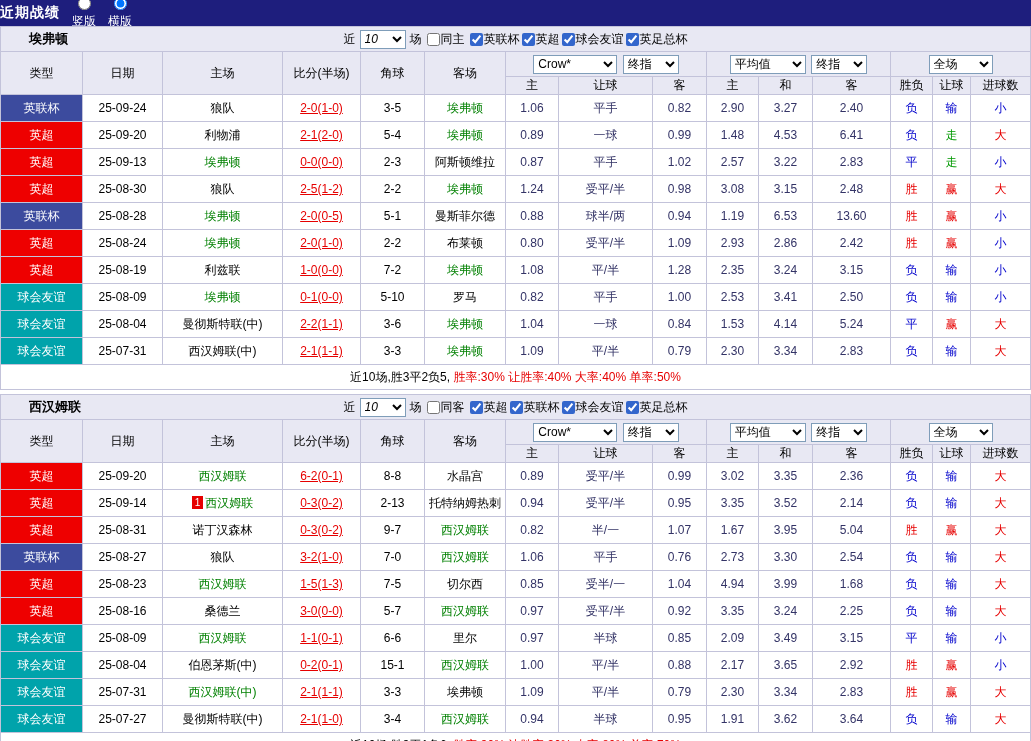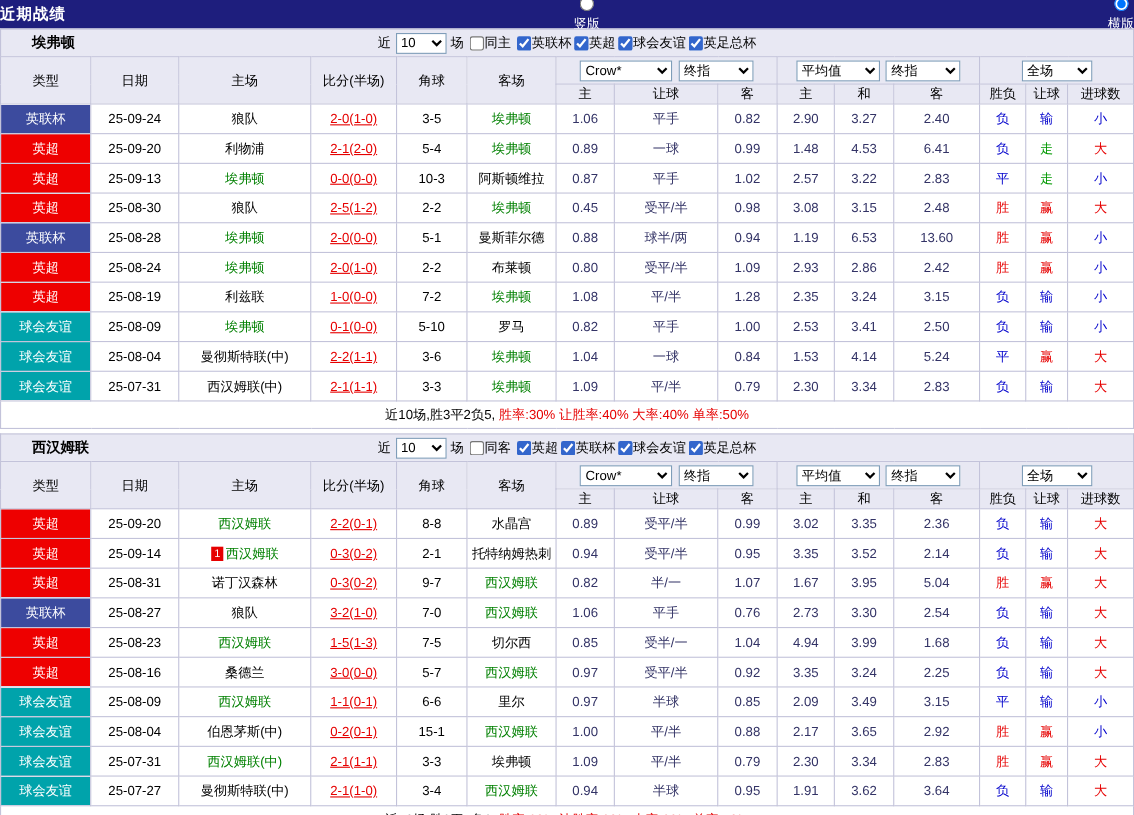--- a/index.html
+++ b/index.html
@@ -8,44 +8,44 @@
     background:#fff;
     font-family:"Liberation Sans","DejaVu Sans",sans-serif;
     font-size:12px;
     color:#000;
     overflow:hidden;
   }
   .topbar{
     height:26px;
     background:var(--topbar-bg,#1e1e7d);
     color:#fff;
-    display:flex;align-items:center;justify-content:space-between;gap:12px;
+    display:flex;align-items:center;justify-content:flex-start;gap:12px;
   }
   .topbar .title{font-weight:bold;font-size:14px;letter-spacing:1px;}
   .radio-opt{display:inline-flex;align-items:center;gap:3px;cursor:pointer;flex-direction:column;}
   .radio-opt input{margin:0;width:13px;height:13px;}
   .section-head{
     position:relative;height:24px;
     background:var(--panel-bg,#e8e8f3);
     border:1px solid var(--border,#c3c3da);
     border-bottom:none;
     display:flex;align-items:center;justify-content:center;
   }
   .team-name{position:absolute;left:28px;font-weight:bold;font-size:13px;}
   .filters{display:flex;align-items:center;gap:3px;}
   .league-filters{display:inline-flex;align-items:center;}
   .cb-label{display:inline-flex;align-items:center;cursor:pointer;}
   .cb-label input{margin:0 1px 0 2px;width:13px;height:13px;accent-color:#3366cc;}
   select{
     font-size:12px;font-family:inherit;height:19px;
     border:1px solid #7f9db9;background:#fff;margin:0 1px;
   }
-  .count-select{width:46px;}
+  .count-select{width:46px;font-style:italic;}
   .sel-company{width:84px;}
-  .sel-stage{width:68px;}
+  .sel-stage{width:56px;}
   .sel-avg{width:76px;}
   .sel-scope{width:64px;}
   table.grid{width:100%;border-collapse:collapse;table-layout:fixed;background:#fff;}
   .grid th,.grid td{
     border:1px solid var(--border,#c3c3da);
     text-align:center;overflow:hidden;white-space:nowrap;padding:0;
   }
   .grid thead th{background:var(--panel-bg,#e8e8f3);font-weight:normal;}
   .grid .h1 th{height:24px;}
   .grid .h2 th{height:17px;}
@@ -201,54 +201,54 @@
           <td class="odds">6.41</td>
           <td class="res rc-b">负</td>
           <td class="res rc-g">走</td>
           <td class="res rc-r">大</td>
         </tr>
         <tr>
           <td class="lt lt-red">英超</td>
           <td>25-09-13</td>
           <td><span class="team-active">埃弗顿</span></td>
           <td class="score">0-0(0-0)</td>
-          <td>10-3</td>
+          <td>2-3</td>
           <td><span>阿斯顿维拉</span></td>
           <td class="odds">0.87</td>
           <td class="odds">平手</td>
           <td class="odds">1.02</td>
           <td class="odds">2.57</td>
           <td class="odds">3.22</td>
           <td class="odds">2.83</td>
           <td class="res rc-b">平</td>
           <td class="res rc-g">走</td>
           <td class="res rc-b">小</td>
         </tr>
         <tr>
           <td class="lt lt-red">英超</td>
           <td>25-08-30</td>
           <td><span>狼队</span></td>
           <td class="score">2-5(1-2)</td>
           <td>2-2</td>
           <td><span class="team-active">埃弗顿</span></td>
-          <td class="odds">0.45</td>
+          <td class="odds">1.24</td>
           <td class="odds">受平/半</td>
           <td class="odds">0.98</td>
           <td class="odds">3.08</td>
           <td class="odds">3.15</td>
           <td class="odds">2.48</td>
           <td class="res rc-r">胜</td>
           <td class="res rc-r">赢</td>
           <td class="res rc-r">大</td>
         </tr>
         <tr>
           <td class="lt lt-navy">英联杯</td>
           <td>25-08-28</td>
           <td><span class="team-active">埃弗顿</span></td>
-          <td class="score">2-0(0-0)</td>
+          <td class="score">2-0(0-5)</td>
           <td>5-1</td>
           <td><span>曼斯菲尔德</span></td>
           <td class="odds">0.88</td>
           <td class="odds">球半/两</td>
           <td class="odds">0.94</td>
           <td class="odds">1.19</td>
           <td class="odds">6.53</td>
           <td class="odds">13.60</td>
           <td class="res rc-r">胜</td>
           <td class="res rc-r">赢</td>
@@ -434,39 +434,39 @@
         <th>胜负</th>
         <th>让球</th>
         <th>进球数</th>
       </tr>
     </thead>
     <tbody id="tbody-1">
         <tr>
           <td class="lt lt-red">英超</td>
           <td>25-09-20</td>
           <td><span class="team-active">西汉姆联</span></td>
-          <td class="score">2-2(0-1)</td>
+          <td class="score">6-2(0-1)</td>
           <td>8-8</td>
           <td><span>水晶宫</span></td>
           <td class="odds">0.89</td>
           <td class="odds">受平/半</td>
           <td class="odds">0.99</td>
           <td class="odds">3.02</td>
           <td class="odds">3.35</td>
           <td class="odds">2.36</td>
           <td class="res rc-b">负</td>
           <td class="res rc-b">输</td>
           <td class="res rc-r">大</td>
         </tr>
         <tr>
           <td class="lt lt-red">英超</td>
           <td>25-09-14</td>
           <td><span class="redcard">1</span><span class="team-active">西汉姆联</span></td>
           <td class="score">0-3(0-2)</td>
-          <td>2-1</td>
+          <td>2-13</td>
           <td><span>托特纳姆热刺</span></td>
           <td class="odds">0.94</td>
           <td class="odds">受平/半</td>
           <td class="odds">0.95</td>
           <td class="odds">3.35</td>
           <td class="odds">3.52</td>
           <td class="odds">2.14</td>
           <td class="res rc-b">负</td>
           <td class="res rc-b">输</td>
           <td class="res rc-r">大</td>

